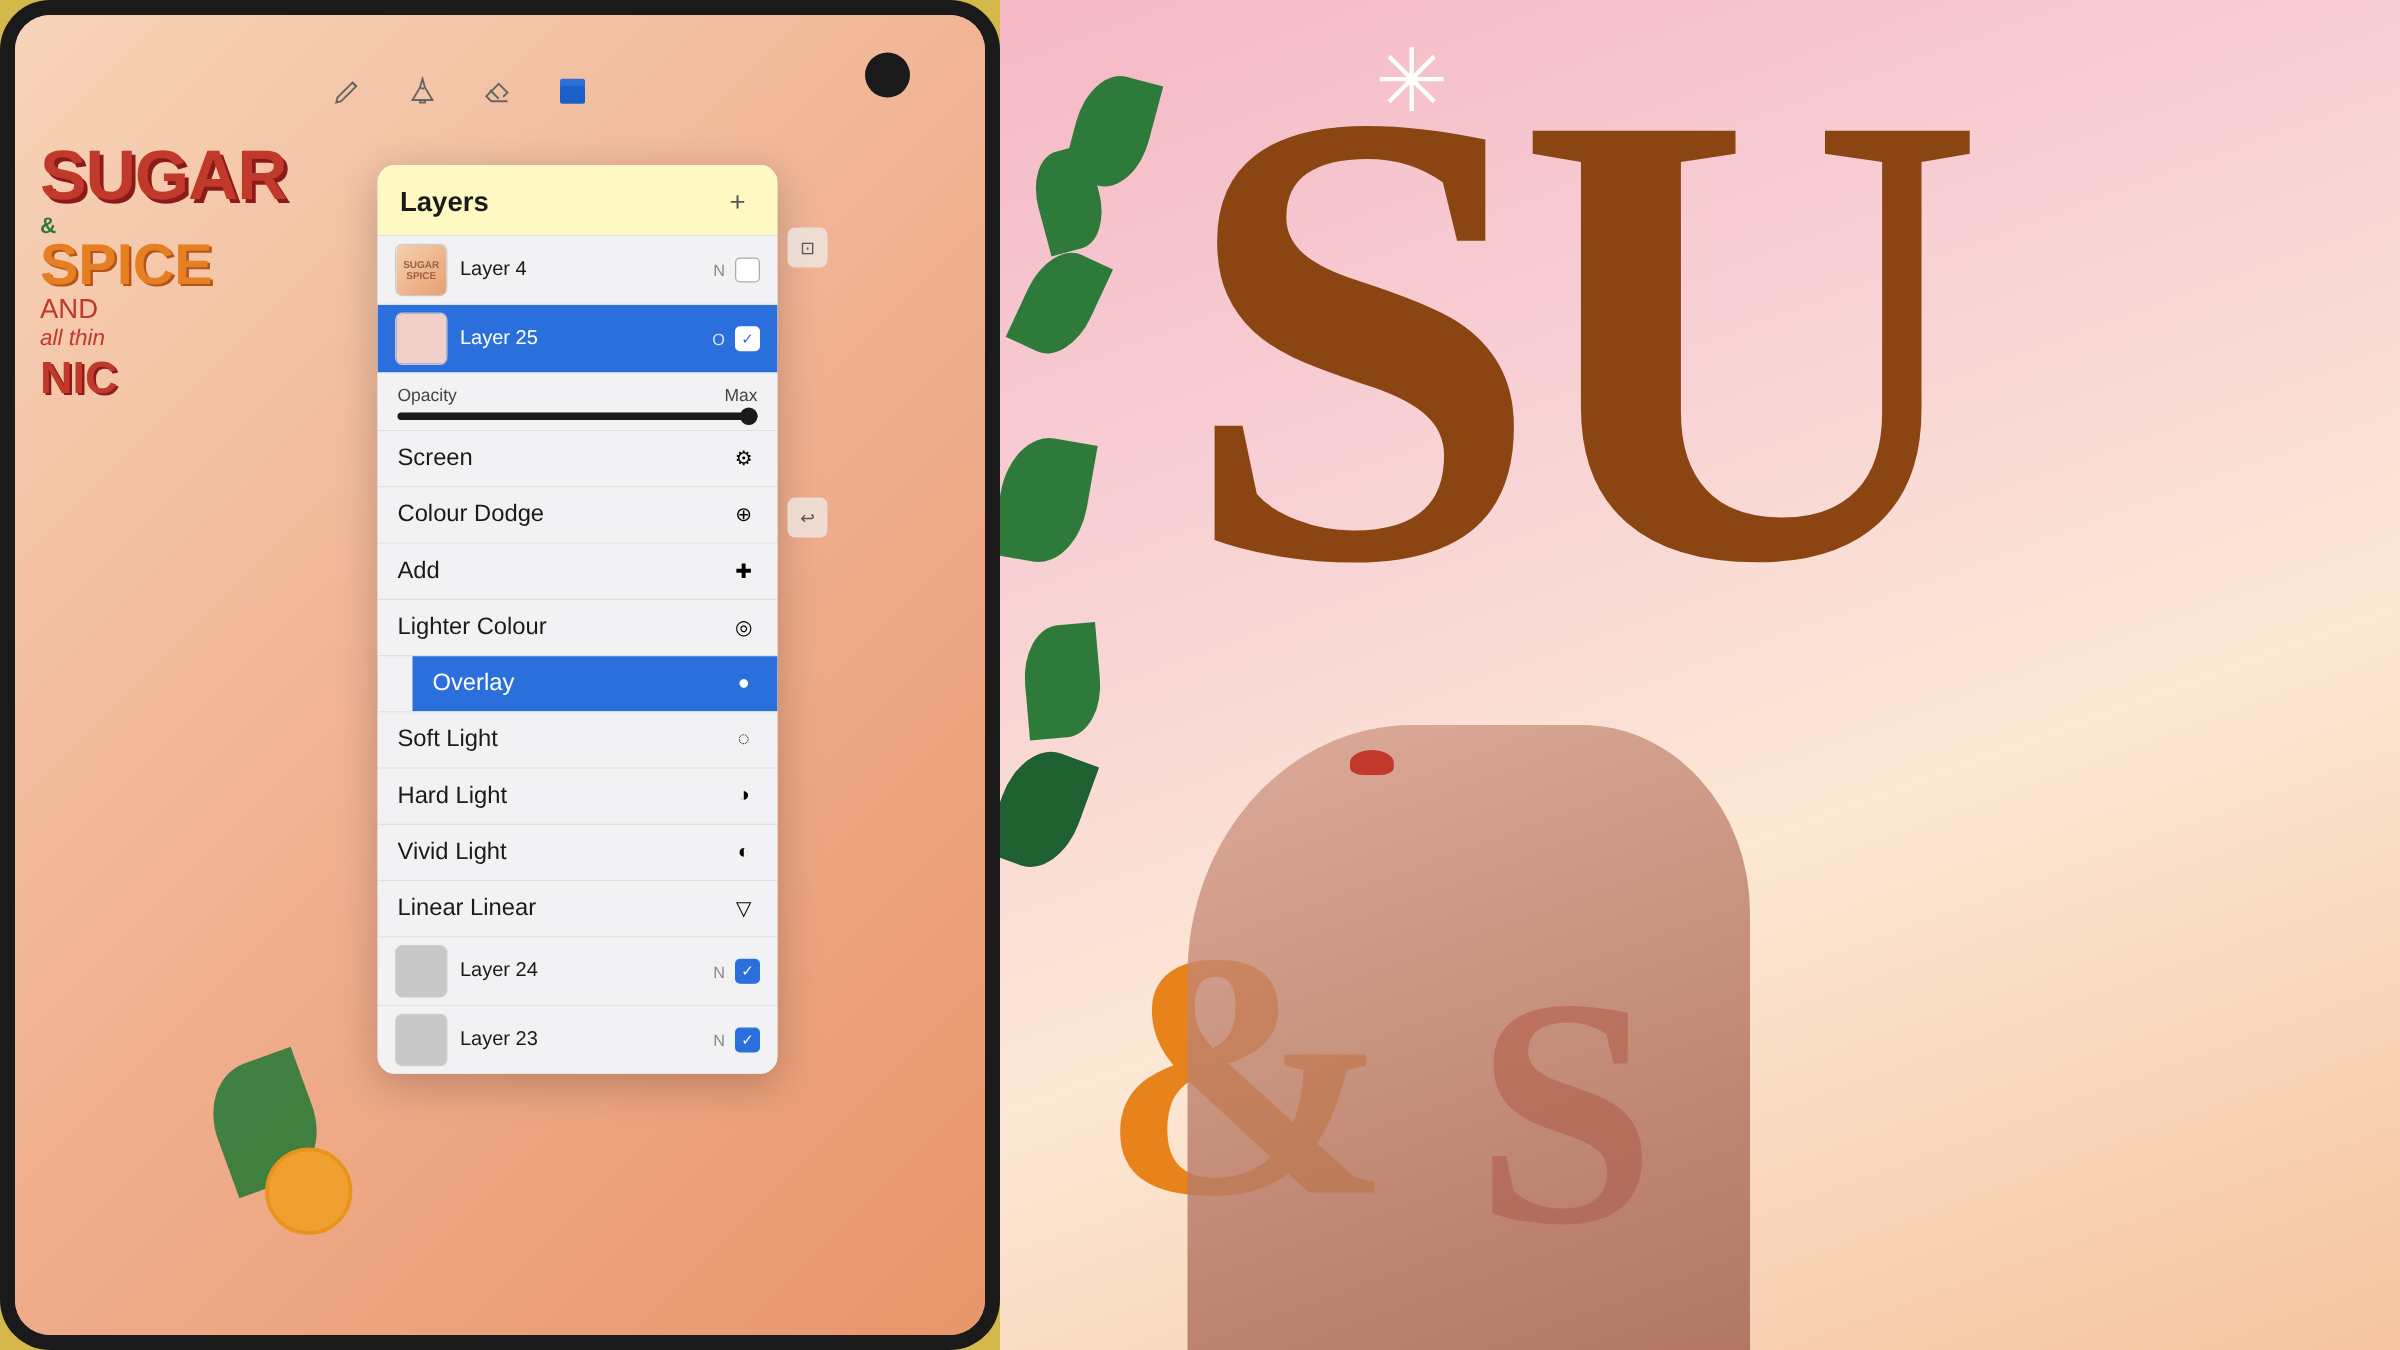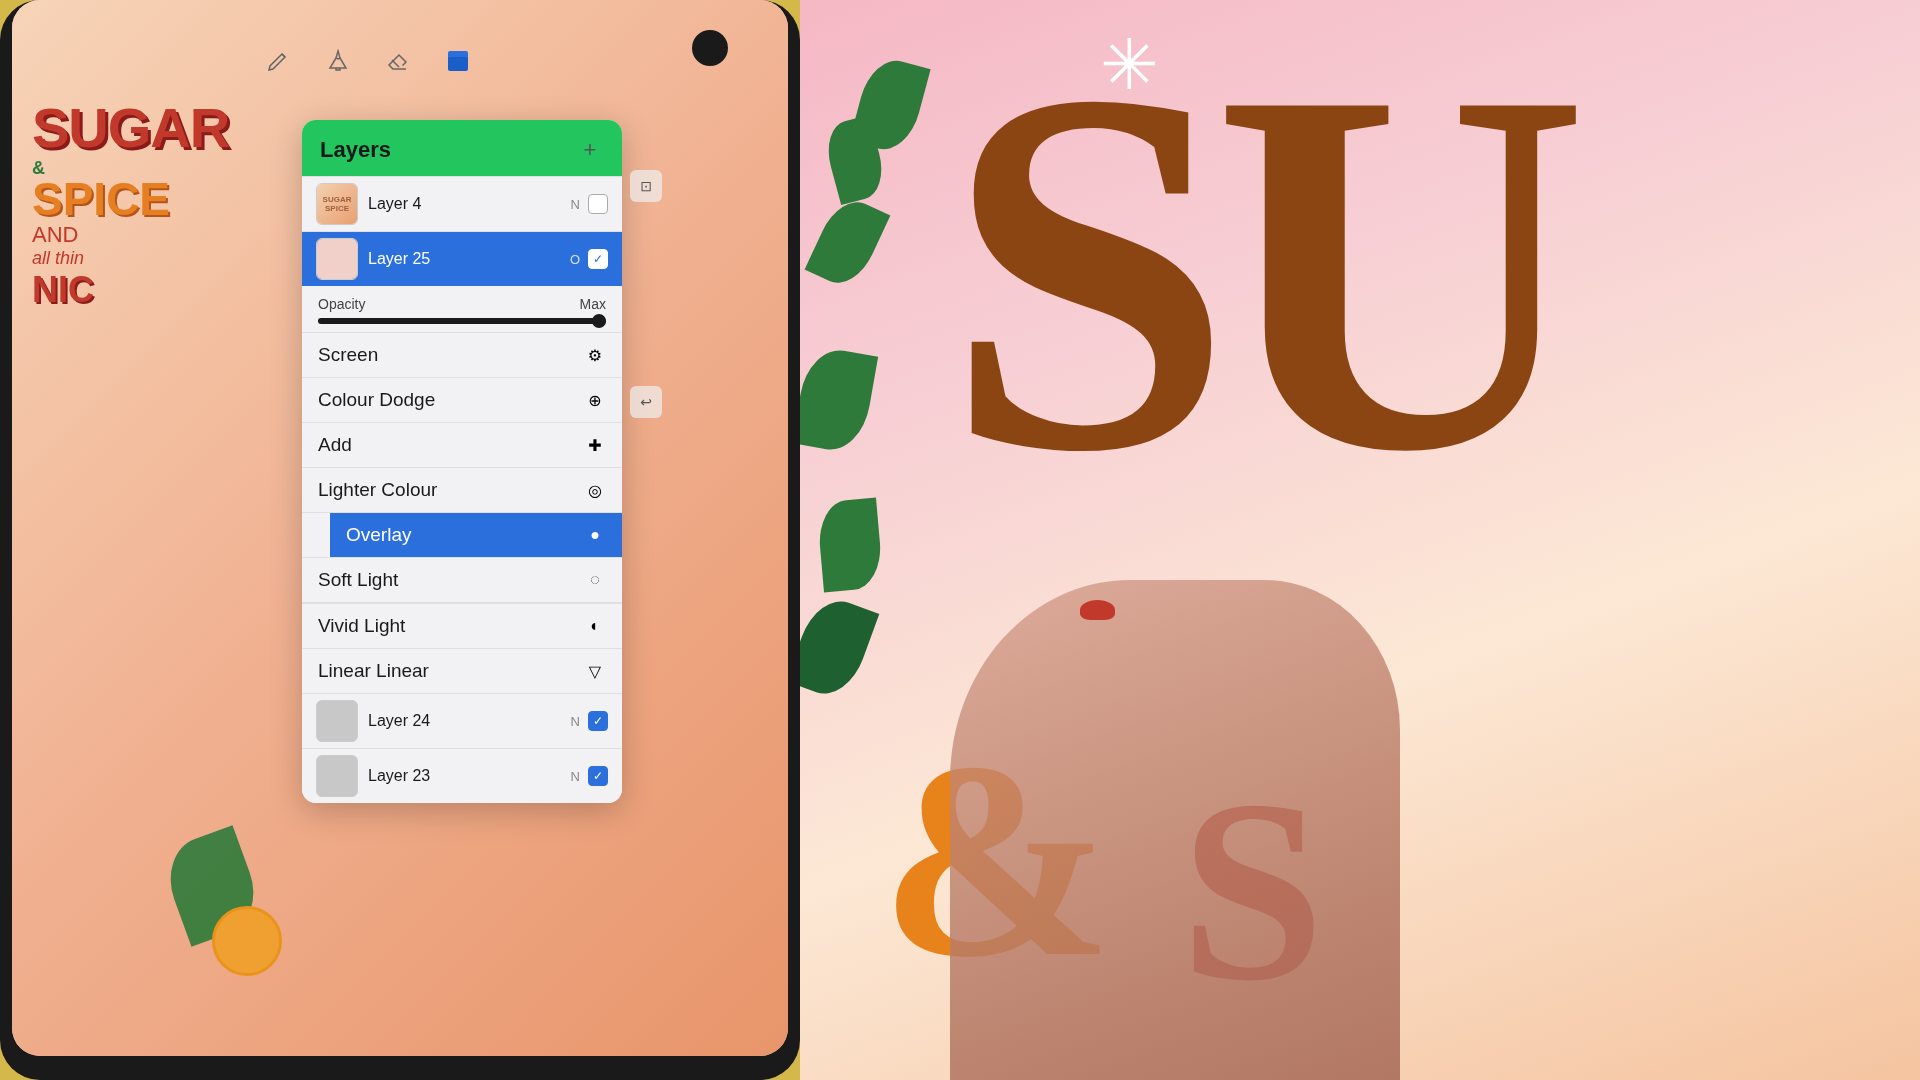--- a/index.html
+++ b/index.html
@@ -19,21 +19,21 @@
       top: 0;
       width: 800px;
       height: 1080px;
       background: #1a1a1a;
       border-radius: 40px;
     }
 
     .tablet-screen {
       position: absolute;
       left: 12px;
-      top: 0;
+      top: 12px;
       width: 776px;
       height: 1056px;
       border-radius: 28px;
       overflow: hidden;
       background: #f5c5b0;
     }
 
     
     .canvas-bg {
       position: absolute;
@@ -91,21 +91,21 @@
       box-shadow: 0 8px 32px rgba(0,0,0,0.22);
       z-index: 200;
       overflow: hidden;
     }
 
     .layers-header {
       display: flex;
       align-items: center;
       justify-content: space-between;
       padding: 16px 18px 12px;
-      background: #22c55e;
+      background: #fef9c3;
     }
 
     .layers-title {
       font-size: 22px;
       font-weight: 600;
       color: #1a1a1a;
     }
 
     .layers-add-btn {
       width: 28px;
@@ -513,20 +513,24 @@
         <span class="blend-icon">●</span>
       </div>
       <div class="divider"></div>
 
       <div class="blend-mode-item">
         <span class="blend-mode-name">Soft Light</span>
         <span class="blend-icon">◌</span>
       </div>
       <div class="divider"></div>
 
+      <div class="blend-mode-item">
+        <span class="blend-mode-name">Hard Light</span>
+        <span class="blend-icon">◑</span>
+      </div>
       <div class="divider"></div>
 
       <div class="blend-mode-item">
         <span class="blend-mode-name">Vivid Light</span>
         <span class="blend-icon">◐</span>
       </div>
       <div class="divider"></div>
 
       <div class="blend-mode-item">
         <span class="blend-mode-name">Linear Linear</span>

